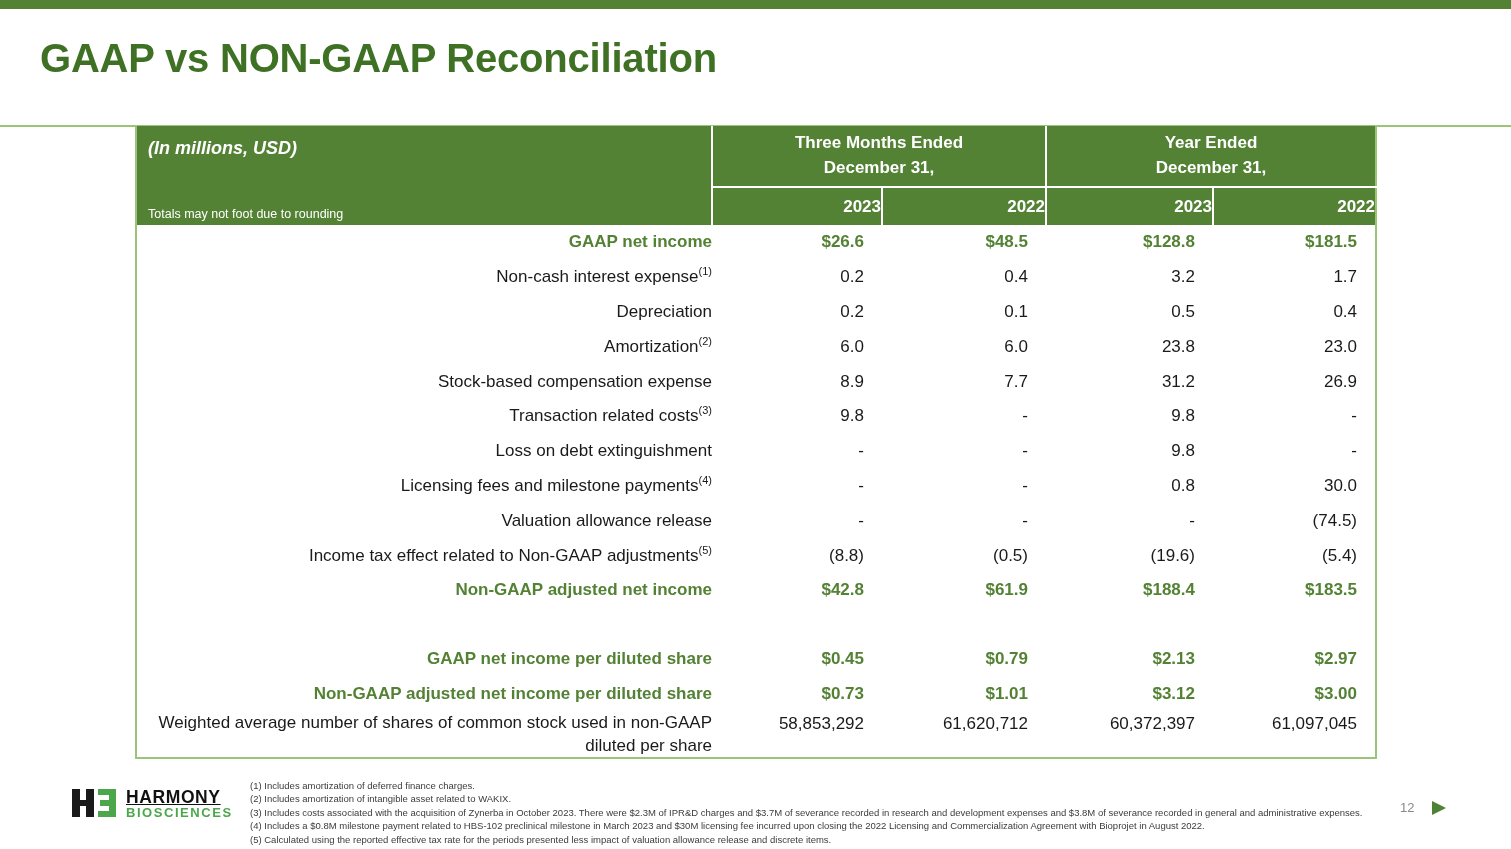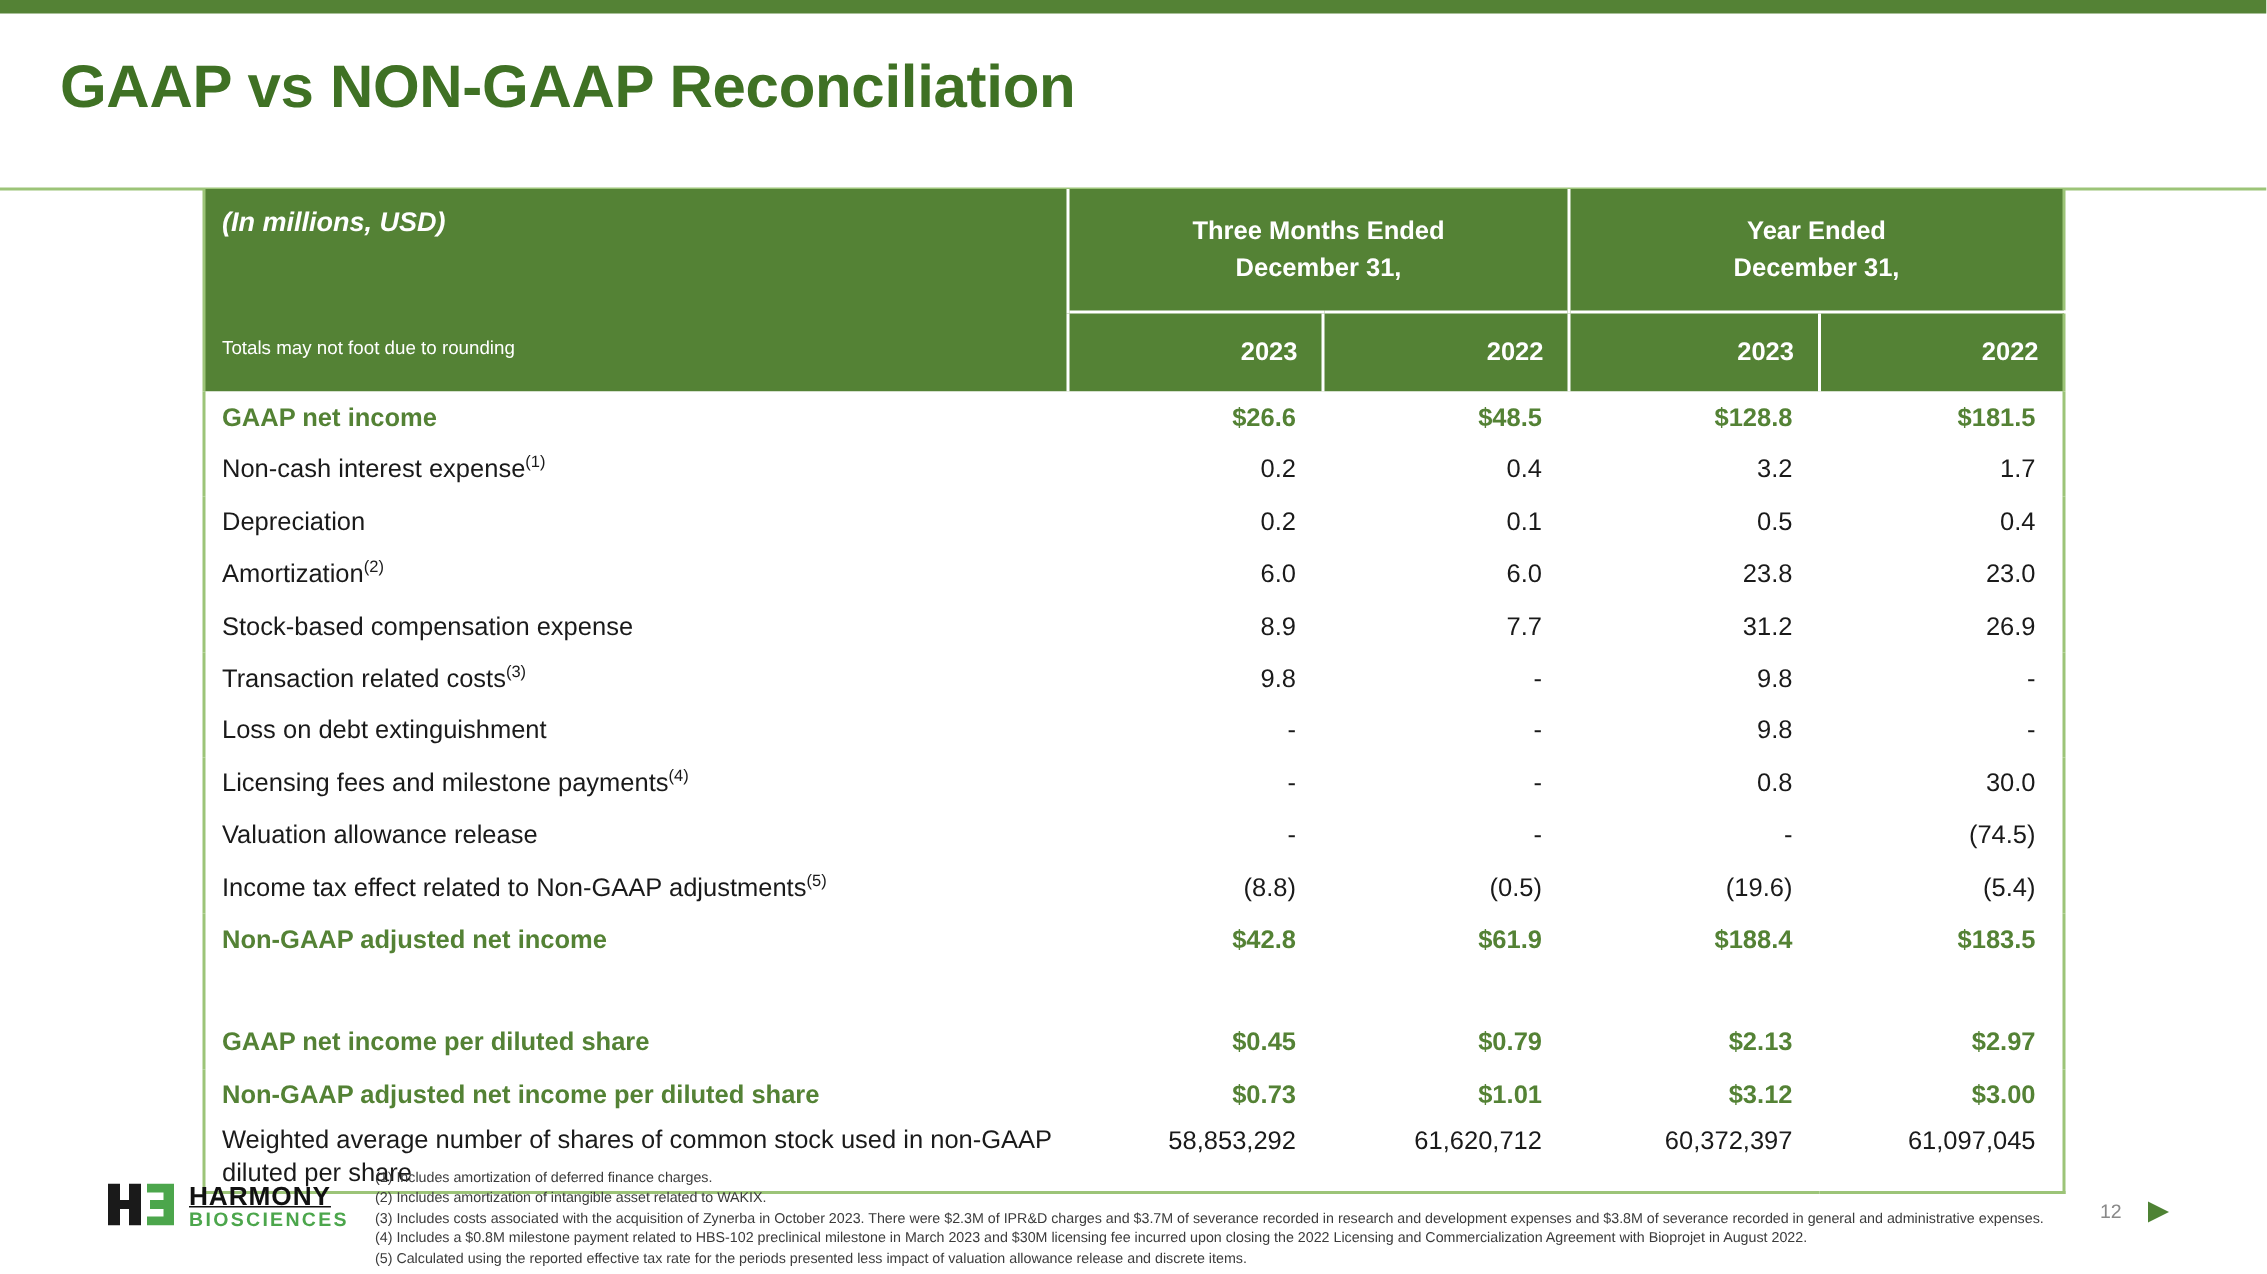--- a/index.html
+++ b/index.html
@@ -27,43 +27,43 @@
     width: 1240px; border-collapse: collapse; table-layout: fixed;
     border-left: 2px solid #9CC478; border-right: 2px solid #9CC478; border-bottom: 2px solid #9CC478;
   }
   col.c-label { width: 576px; }
   col.c-n1 { width: 170px; }
   col.c-n2 { width: 164px; }
   col.c-n3 { width: 167px; }
   col.c-n4 { width: 163px; }
 
   
-  thead td, thead th { background: #548235; color: #fff; border: 0; padding: 16px; }
+  thead td, thead th { background: #548235; color: #fff; border: 0; padding: 0; }
   .hd-unit {
     height: 60px; vertical-align: top; padding: 12px 0 0 11px;
     font-style: italic; font-weight: bold; font-size: 18px; color: #fff;
   }
   .hd-note {
-    height: 24px; vertical-align: bottom; padding: 0 0 22px 11px;
+    height: 24px; vertical-align: bottom; padding: 0 0 4px 11px;
     font-size: 12.5px; font-weight: normal; font-style: normal; color: #fff;
   }
   .hd-group {
     text-align: center; font-weight: bold; font-size: 17px; line-height: 1.45;
     height: 61px; vertical-align: middle;
     border-left: 2px solid #ffffff;
   }
   .hd-year {
     text-align: right; font-weight: bold; font-size: 17px;
     height: 38px; vertical-align: middle;
     border-top: 2px solid #ffffff; border-left: 2px solid #ffffff;
   }
 
   
   tbody td { background: #fff; border: 0; font-size: 17px; color: #1a1a1a; }
-  td.lbl { padding-left: 11px; text-align: left; }
+  td.lbl { padding-left: 11px; text-align: right; }
   td.num { text-align: right; padding-right: 18px; white-space: nowrap; }
   tr.r { height: 34.8px; }
   tr.r td { vertical-align: middle; }
 
   .bold-green { color: #548235; font-weight: bold; }
   td.lbl.indent { }
   tr.spacer { height: 34px; }
   tr.spacer td { background: #fff; }
   tr.tall { height: 46px; }
   tr.tall td.lbl { line-height: 1.32; padding-top: 1px; }

